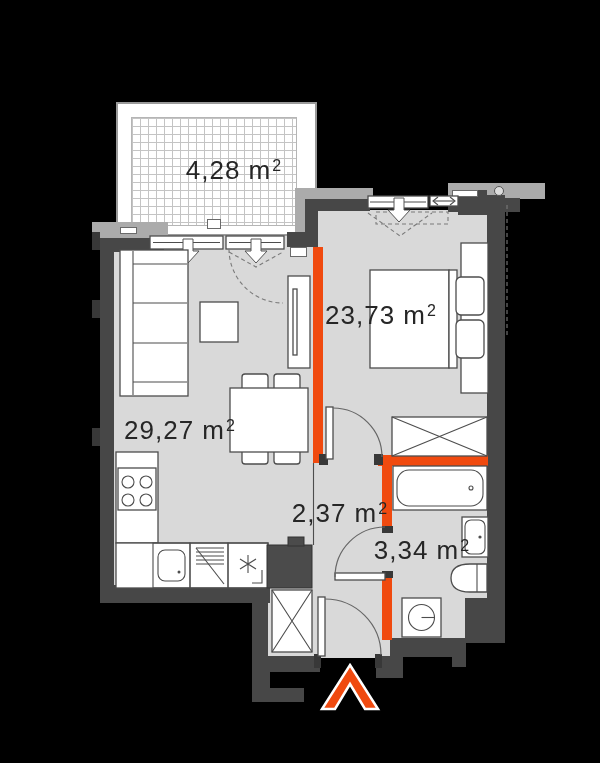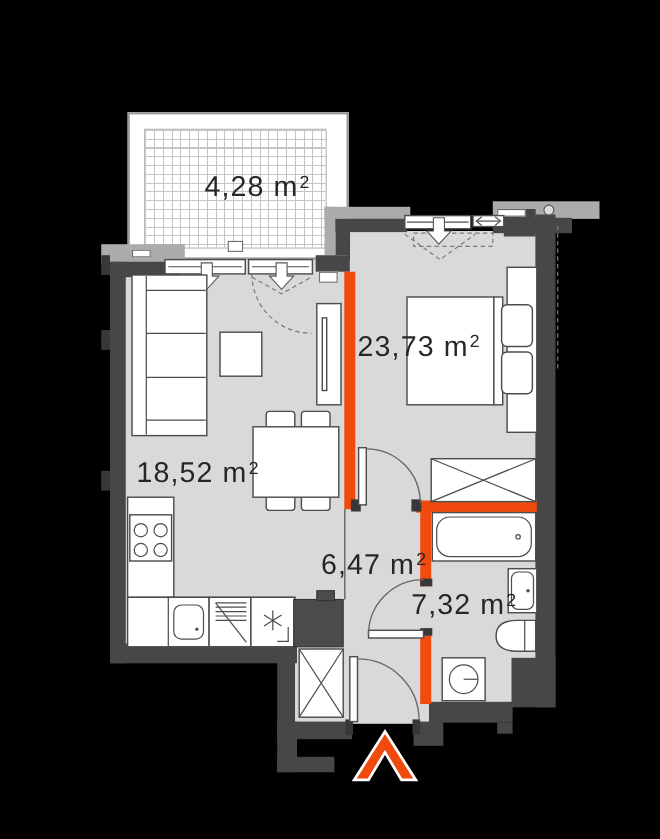--- a/index.html
+++ b/index.html
@@ -227,28 +227,28 @@
     </g>
     <g>
       <rect class="f" x="318" y="597" width="7" height="59"></rect>
       <path class="arc" d="M325 599 A56 56 0 0 1 381 655"></path>
     </g>
 
     <polygon class="entrance" points="350,665 378,709 365,709 350,684 335,709 322,709"></polygon>
   </svg>
 
   <div class="room-label" style="left:180px;top:430px;">
-    <span>18,52 m</span><span class="sup">2</span>
+    <span>29,27 m</span><span class="sup">2</span>
   </div>
   <div class="room-label" style="left:381px;top:315px;">
     <span>23,73 m</span><span class="sup">2</span>
   </div>
   <div class="room-label" style="left:222px;top:170px;padding-left:24px;">
     <span>4,28 m</span><span class="sup">2</span>
   </div>
   <div class="room-label" style="left:340px;top:513px;">
-    <span>6,47 m</span><span class="sup">2</span>
+    <span>2,37 m</span><span class="sup">2</span>
   </div>
   <div class="room-label" style="left:422px;top:550px;">
-    <span>7,32 m</span><span class="sup">2</span>
+    <span>3,34 m</span><span class="sup">2</span>
   </div>
 
 </div>
 
 </body></html>

